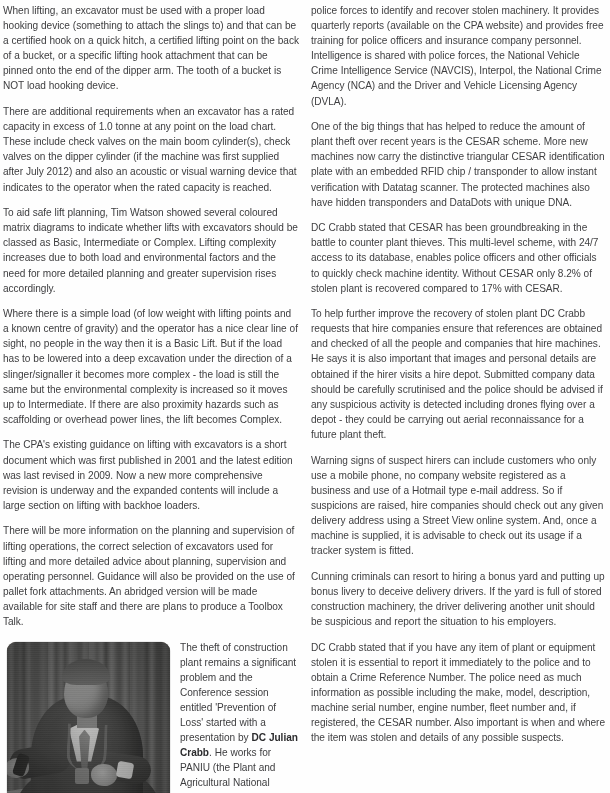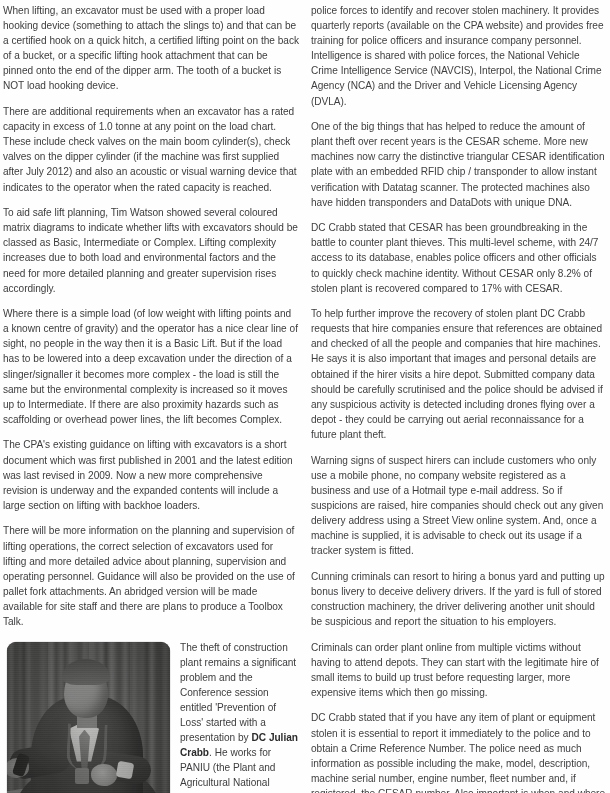--- a/index.html
+++ b/index.html
@@ -243,19 +243,18 @@
 
     </div>
 
     <div class="col col-right">
       <p>police forces to identify and recover stolen machinery. It provides quarterly reports (available on the CPA website) and provides free training for police officers and insurance company personnel. Intelligence is shared with police forces, the National Vehicle Crime Intelligence Service (NAVCIS), Interpol, the National Crime Agency (NCA) and the Driver and Vehicle Licensing Agency (DVLA).</p>
       <p>One of the big things that has helped to reduce the amount of plant theft over recent years is the CESAR scheme. More new machines now carry the distinctive triangular CESAR identification plate with an embedded RFID chip / transponder to allow instant verification with Datatag scanner. The protected machines also have hidden transponders and DataDots with unique DNA.</p>
       <p>DC Crabb stated that CESAR has been groundbreaking in the battle to counter plant thieves. This multi-level scheme, with 24/7 access to its database, enables police officers and other officials to quickly check machine identity. Without CESAR only 8.2% of stolen plant is recovered compared to 17% with CESAR.</p>
       <p>To help further improve the recovery of stolen plant DC Crabb requests that hire companies ensure that references are obtained and checked of all the people and companies that hire machines. He says it is also important that images and personal details are obtained if the hirer visits a hire depot. Submitted company data should be carefully scrutinised and the police should be advised if any suspicious activity is detected including drones flying over a depot - they could be carrying out aerial reconnaissance for a future plant theft.</p>
       <p>Warning signs of suspect hirers can include customers who only use a mobile phone, no company website registered as a business and use of a Hotmail type e-mail address. So if suspicions are raised, hire companies should check out any given delivery address using a Street View online system. And, once a machine is supplied, it is advisable to check out its usage if a tracker system is fitted.</p>
       <p>Cunning criminals can resort to hiring a bonus yard and putting up bonus livery to deceive delivery drivers. If the yard is full of stored construction machinery, the driver delivering another unit should be suspicious and report the situation to his employers.</p>
-      <p>Criminals can order plant online from multiple victims without having to attend depots. They can start with the legitimate hire of small items to build up trust before requesting larger, more expensive items which then go missing.</p>
       <p>DC Crabb stated that if you have any item of plant or equipment stolen it is essential to report it immediately to the police and to obtain a Crime Reference Number. The police need as much information as possible including the make, model, description, machine serial number, engine number, fleet number and, if registered, the CESAR number. Also important is when and where the item was stolen and details of any possible suspects.</p>
 
     </div>
 
   </div>
 </div>
 
 </body></html>

